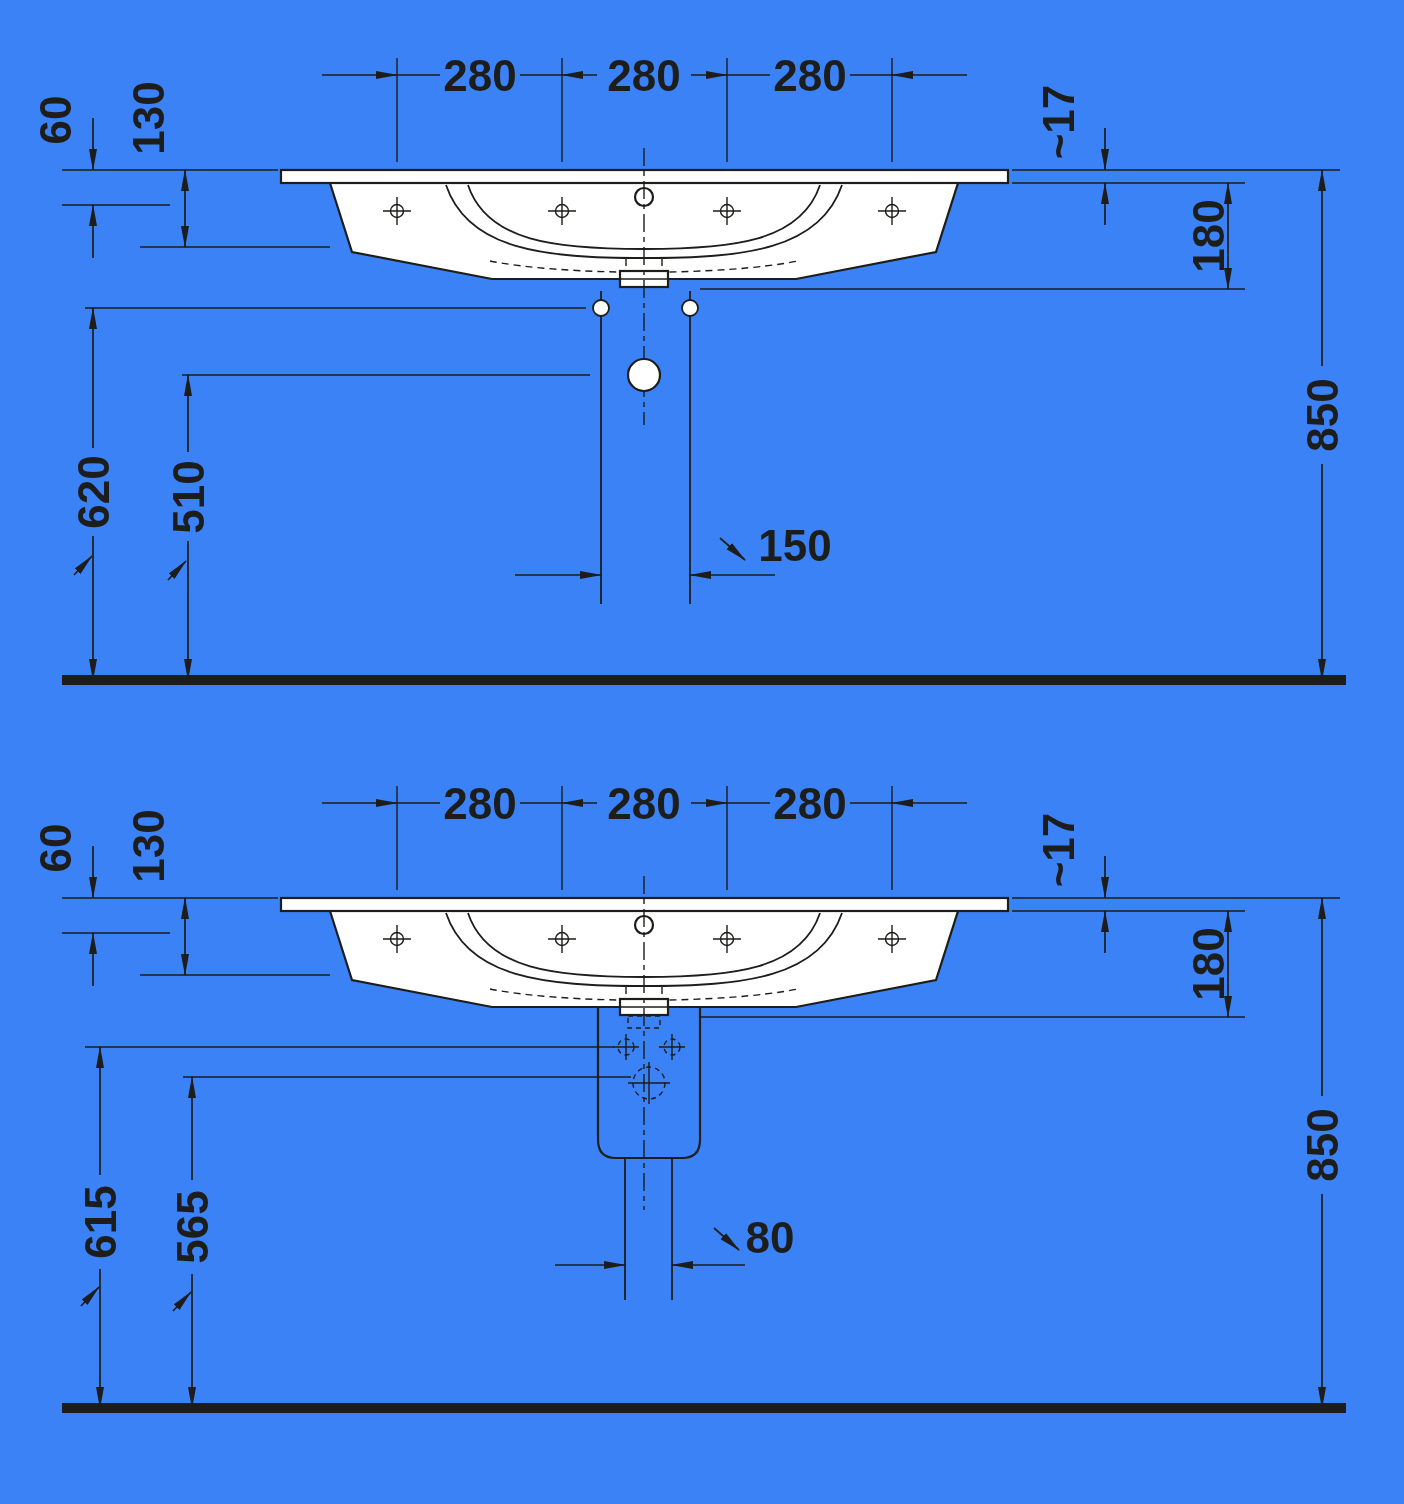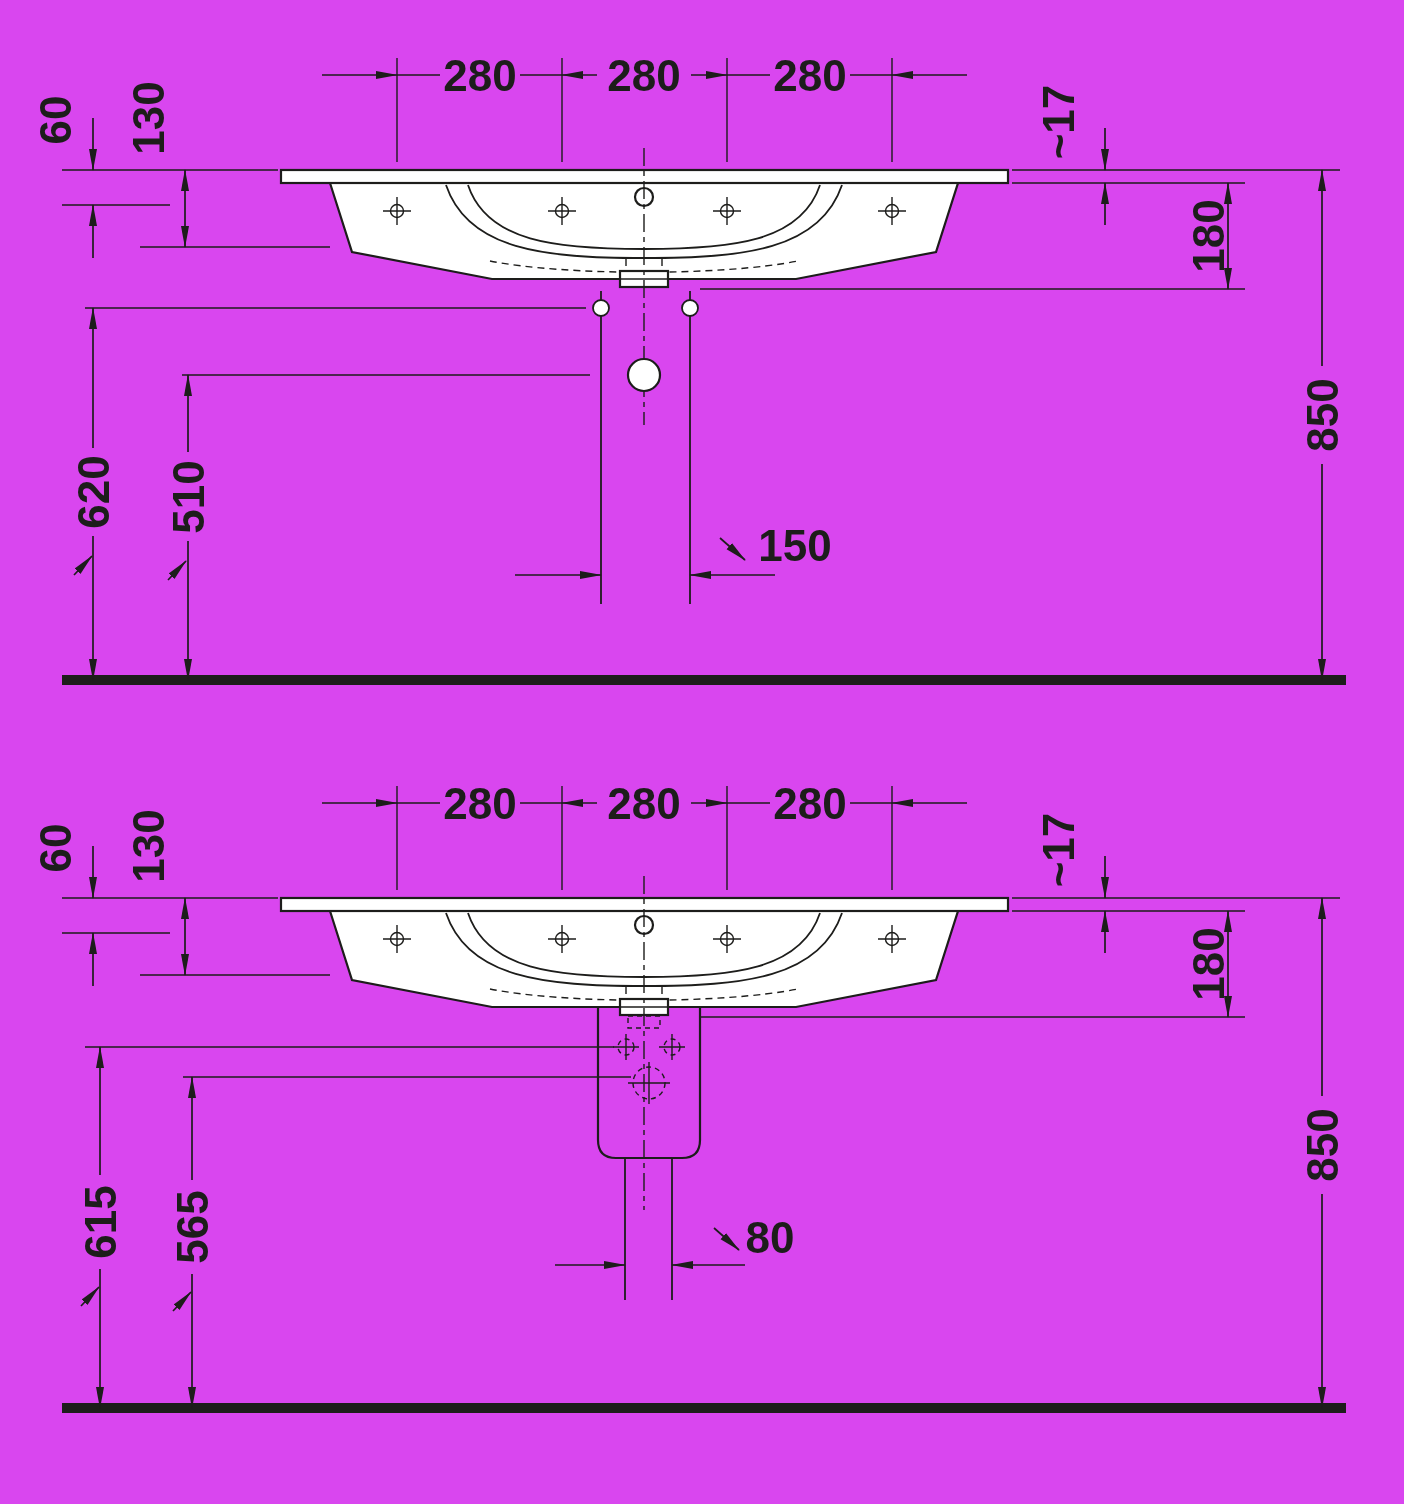--- a/index.html
+++ b/index.html
@@ -1,16 +1,16 @@
 <!DOCTYPE html>
 <html><head>
 <meta charset="utf-8">
 <style>
   html,body { margin:0; padding:0; background:#ffffff; }
-  .canvas { width:1404px; height:1504px; position:relative; background:#d946ef; }
+  .canvas { width:1404px; height:1504px; position:relative; background:#3b82f6; }
   svg { display:block; }
   .ol  { stroke:#1d1d1b; stroke-width:2.2; fill:none; }          
   .ol2 { stroke:#1d1d1b; stroke-width:1.8; fill:none; }
   .fw  { fill:#ffffff; }                                          
   .dl  { stroke:#1d1d1b; stroke-width:1.7; fill:none; }          
   .xl  { stroke:#1d1d1b; stroke-width:1.4; fill:none; }          
   .cl  { stroke:#1d1d1b; stroke-width:1.4; fill:none; stroke-dasharray:18 5 5 5; } 
   .hl  { stroke:#1d1d1b; stroke-width:1.4; fill:none; stroke-dasharray:7 5; }      
   .hc  { stroke:#1d1d1b; stroke-width:1.4; fill:none; stroke-dasharray:5 4; }      
   .gnd { stroke:#1d1d1b; stroke-width:10; fill:none; }

